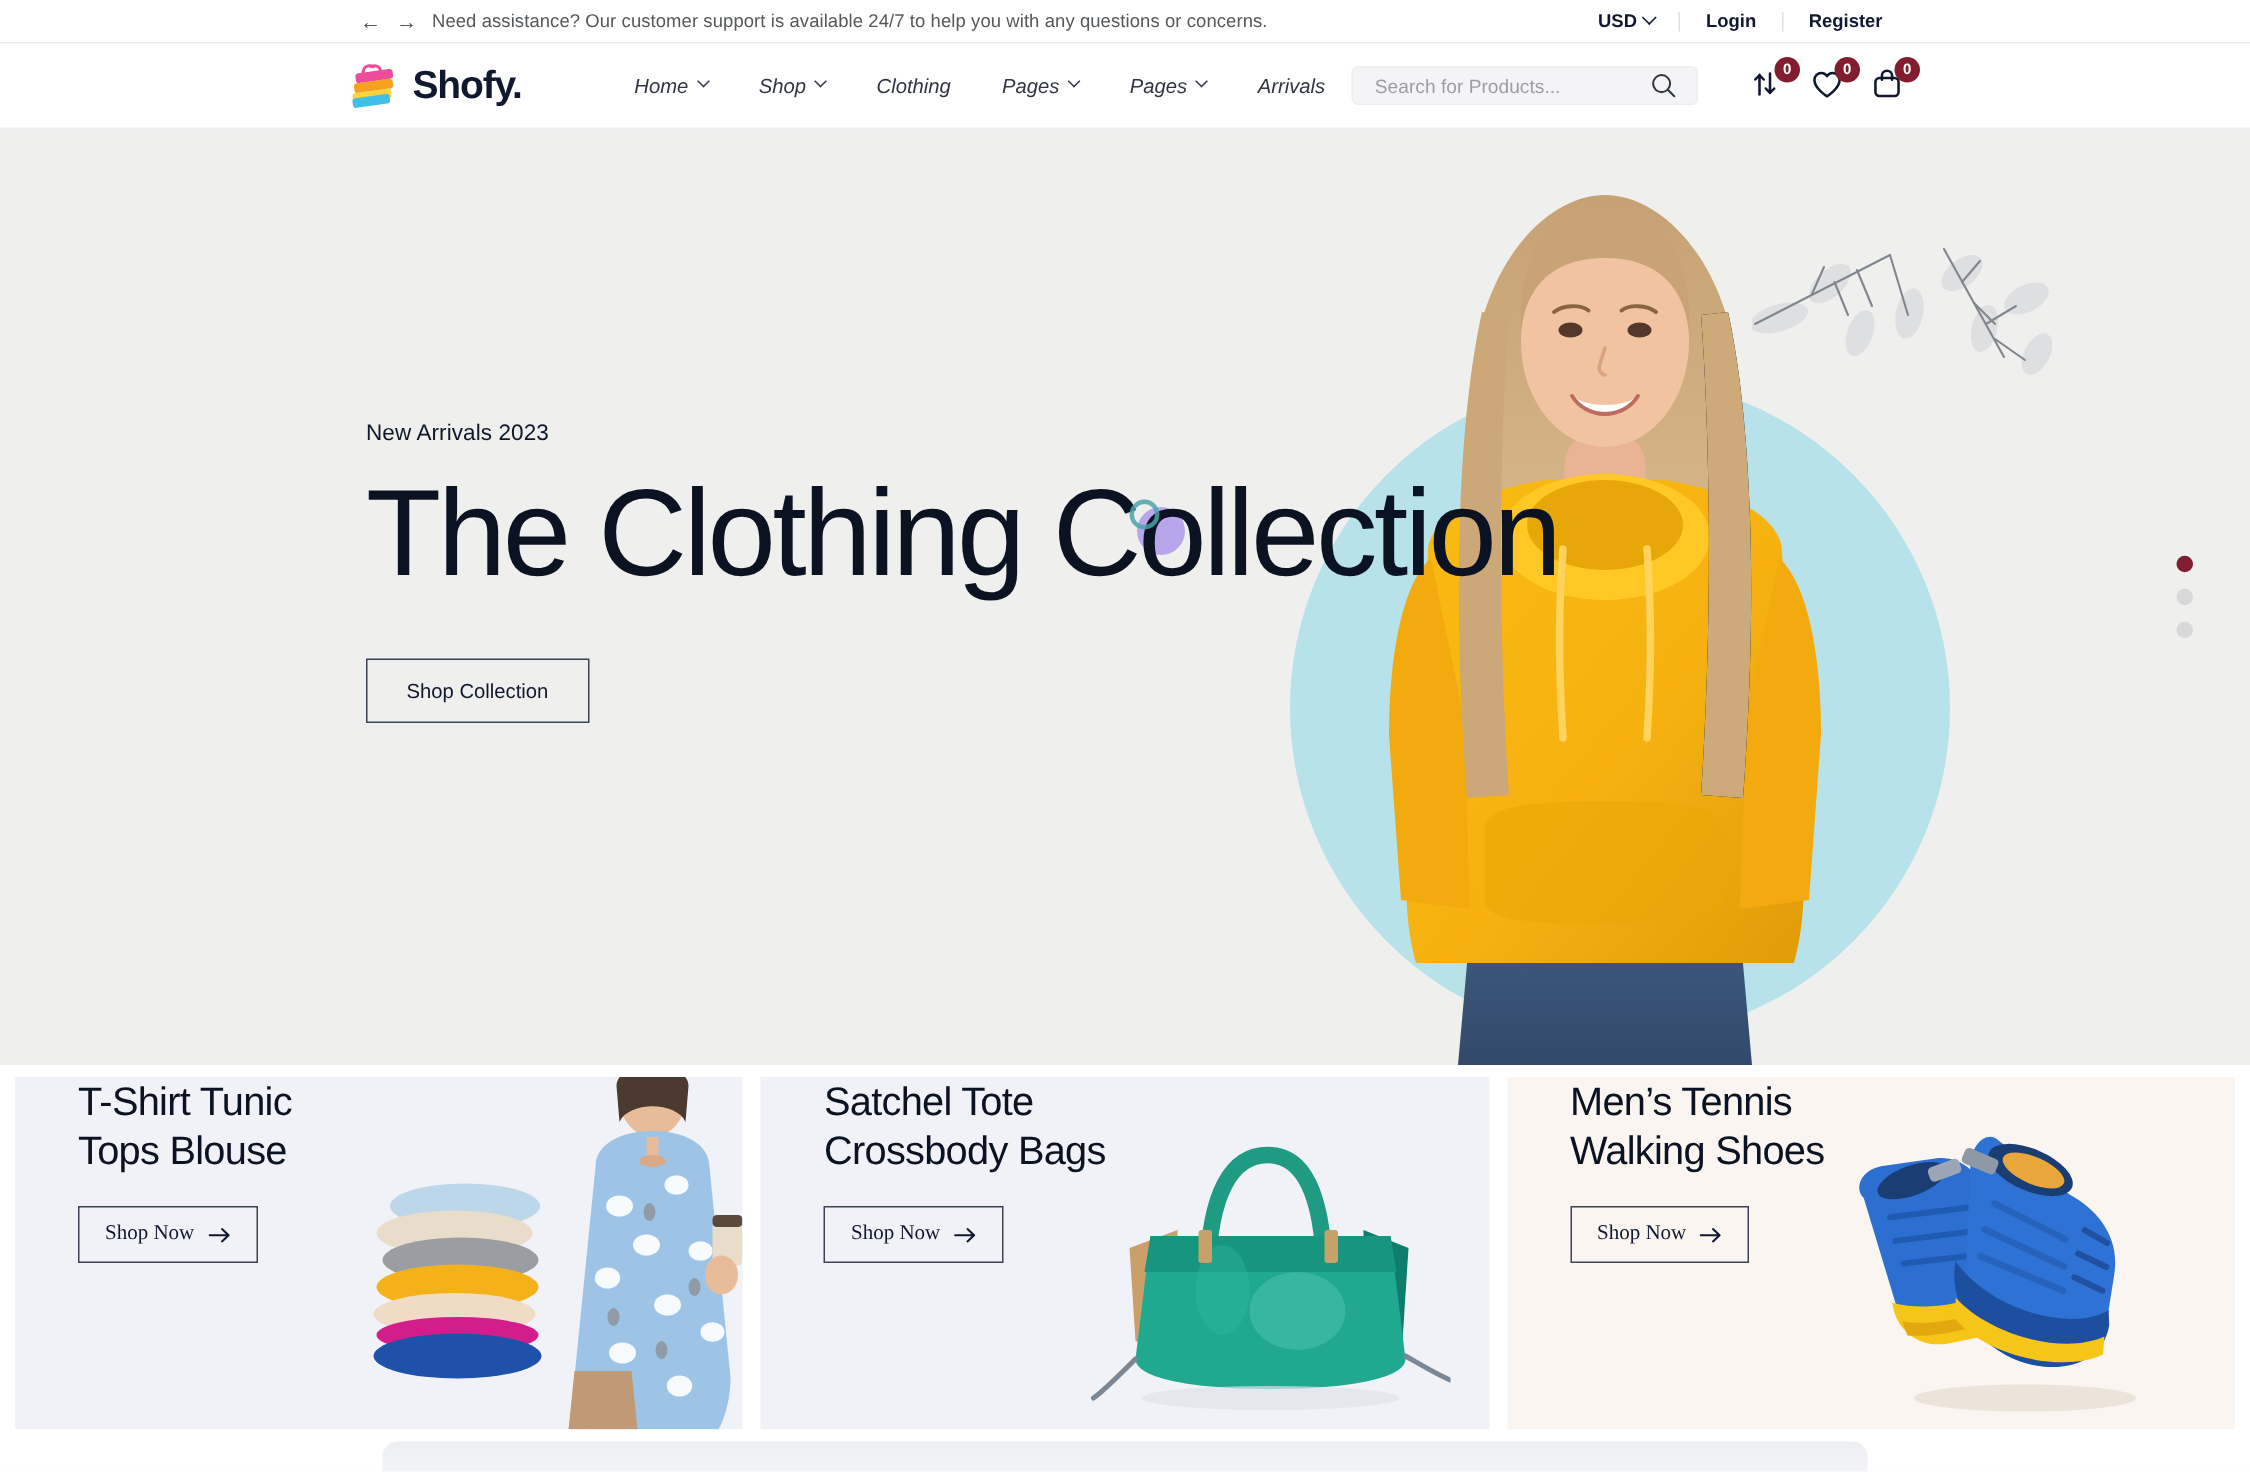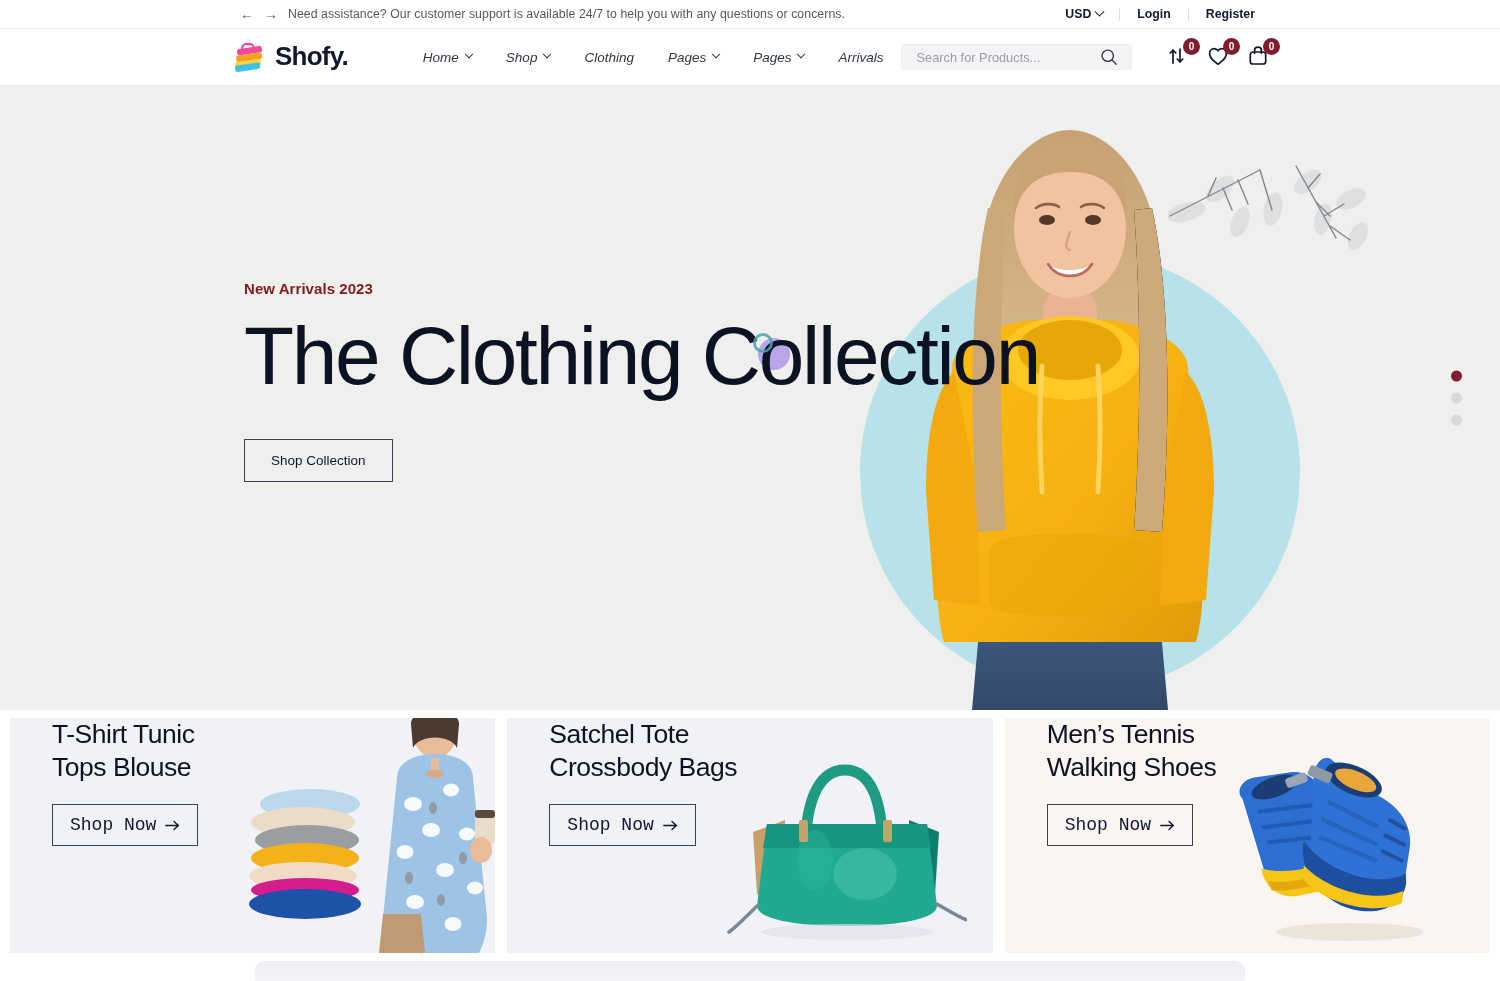--- a/index.html
+++ b/index.html
@@ -109,21 +109,21 @@
     overflow: hidden;
   }
   .hero-inner {
     position: relative;
     width: 1500px; height: 100%;
     padding-left: 244px;
     display: flex; align-items: center;
   }
   .hero-copy { position: relative; z-index: 5; margin-top: -34px; }
   .hero-sub {
-    font-size: 15px; color: #7f1d1d; font-weight: 700;
+    font-size: 15px; color: #0f172a; font-weight: 400;
     margin-bottom: 16px; letter-spacing: .004em;
   }
   .hero-title {
     font-size: 82px; line-height: 1.04; font-weight: 400;
     color: #0b1222; letter-spacing: -0.028em;
     margin-bottom: 40px;
   }
   .hero-btn {
     display: inline-block;
     border: 1.6px solid #3b4254; background: transparent;
@@ -177,22 +177,22 @@
   .card-3 { background: #faf5f0; }
   .card-body { padding-left: 42px; position: relative; z-index: 3; }
   .card-title {
     font-size: 26.5px; line-height: 1.25; font-weight: 400;
     color: #0b1222; letter-spacing: -0.018em;
     margin-bottom: 20px; white-space: pre-line;
   }
   .card-btn {
     display: inline-flex; align-items: center; gap: 9px;
     border: 1.5px solid #3b4254; background: transparent;
-    color: #10182f; font-size: 18px; font-weight: 500;
-    font-family: Liberation Mono, monospace;
+    color: #10182f; font-size: 14px; font-weight: 500;
+    font-family: Liberation Serif, serif;
     padding: 10px 17px; cursor: pointer;
   }
   .card-art { position: absolute; right: 0; bottom: 0; top: 0; z-index: 2; }
   .card-1 .card-art { right: 0; width: 260px; }
   .card-2 .card-art { right: 26px; width: 240px; }
   .card-3 .card-art { right: 20px; width: 250px; }
 
   .footer-shadow {
     position: relative; height: 40px; background: #ffffff; overflow: hidden;
   }

